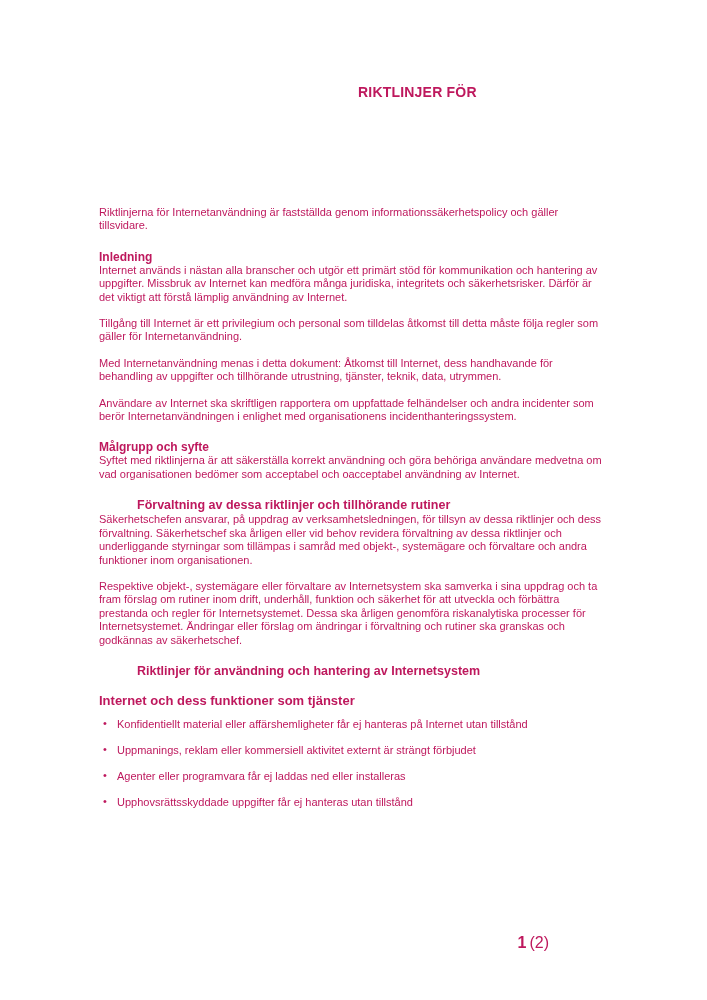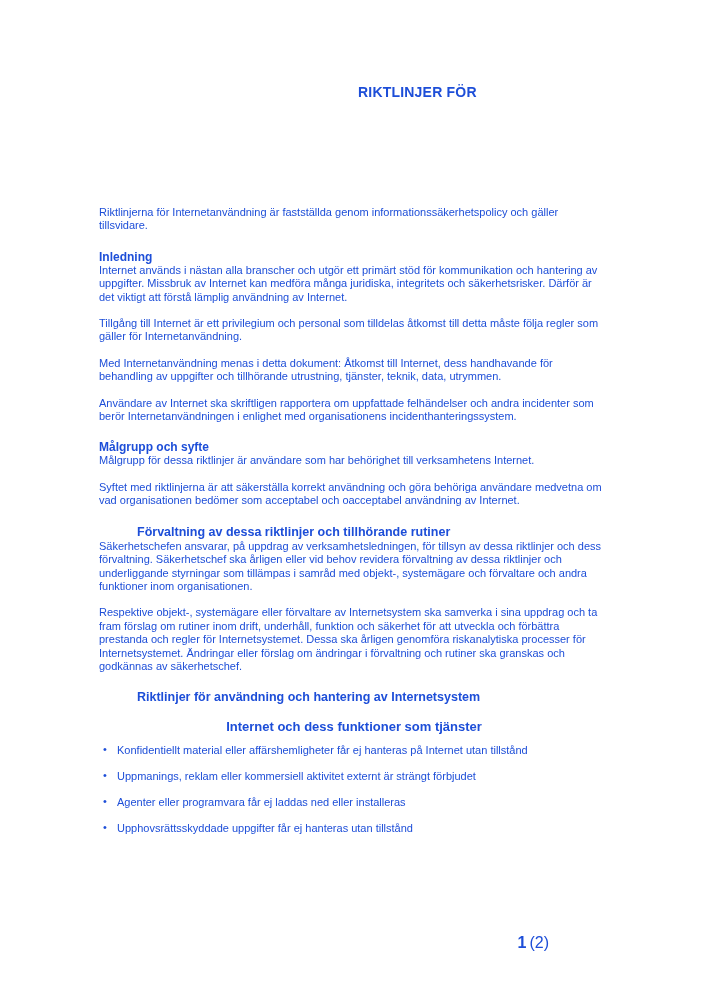--- a/index.html
+++ b/index.html
@@ -7,21 +7,21 @@
     margin: 0;
     padding: 0;
     background: #ffffff;
   }
   .page {
     position: relative;
     width: 603px;
     height: 1000px;
     background: #ffffff;
     font-family: "Liberation Sans", "DejaVu Sans", sans-serif;
-    color: #1d4ed8;
+    color: #be185d;
     overflow: hidden;
     text-decoration: underline;
   }
   .doc-title {
     position: absolute;
     left: 358px;
     top: 84px;
     width: 300px;
     font-size: 14px;
     font-weight: bold;
@@ -51,21 +51,20 @@
     line-height: 15px;
     font-weight: bold;
     margin: 17px 0 0 0;
     padding-left: 38px;
   }
   h2.sec-lg {
     font-size: 13px;
     line-height: 16px;
     font-weight: bold;
     margin: 14px 0 9px 0;
-    text-align: center;
   }
   ul.bullets {
     list-style: none;
     margin: 0;
     padding: 0;
   }
   ul.bullets li {
     position: relative;
     padding-left: 18px;
     margin: 0 0 12.6px 0;
@@ -101,21 +100,20 @@
 
     <p>Riktlinjerna för Internetanvändning är fastställda genom informationssäkerhetspolicy och gäller tillsvidare.</p>
 
     <h3 class="sec">Inledning</h3>
     <p>Internet används i nästan alla branscher och utgör ett primärt stöd för kommunikation och hantering av uppgifter. Missbruk av Internet kan medföra många juridiska, integritets och säkerhetsrisker. Därför är det viktigt att förstå lämplig användning av Internet.</p>
     <p>Tillgång till Internet är ett privilegium och personal som tilldelas åtkomst till detta måste följa regler som gäller för Internetanvändning.</p>
     <p>Med Internetanvändning menas i detta dokument: Åtkomst till Internet, dess handhavande för behandling av uppgifter och tillhörande utrustning, tjänster, teknik, data, utrymmen.</p>
     <p>Användare av Internet ska skriftligen rapportera om uppfattade felhändelser och andra incidenter som berör Internetanvändningen i enlighet med organisationens incidenthanteringssystem.</p>
 
     <h3 class="sec">Målgrupp och syfte</h3>
-    <p>Målgrupp för dessa riktlinjer är användare som har behörighet till verksamhetens Internet.</p>
     <p>Syftet med riktlinjerna är att säkerställa korrekt användning och göra behöriga användare medvetna om vad organisationen bedömer som acceptabel och oacceptabel användning av Internet.</p>
 
     <h2 class="sec">Förvaltning av dessa riktlinjer och tillhörande rutiner</h2>
     <p>Säkerhetschefen ansvarar, på uppdrag av verksamhetsledningen, för tillsyn av dessa riktlinjer och dess förvaltning. Säkerhetschef ska årligen eller vid behov revidera förvaltning av dessa riktlinjer och underliggande styrningar som tillämpas i samråd med objekt-, systemägare och förvaltare och andra funktioner inom organisationen.</p>
     <p>Respektive objekt-, systemägare eller förvaltare av Internetsystem ska samverka i sina uppdrag och ta fram förslag om rutiner inom drift, underhåll, funktion och säkerhet för att utveckla och förbättra prestanda och regler för Internetsystemet. Dessa ska årligen genomföra riskanalytiska processer för Internetsystemet. Ändringar eller förslag om ändringar i förvaltning och rutiner ska granskas och godkännas av säkerhetschef.</p>
 
     <h2 class="sec">Riktlinjer för användning och hantering av Internetsystem</h2>
 
     <h2 class="sec-lg">Internet och dess funktioner som tjänster</h2>
     <ul class="bullets">

